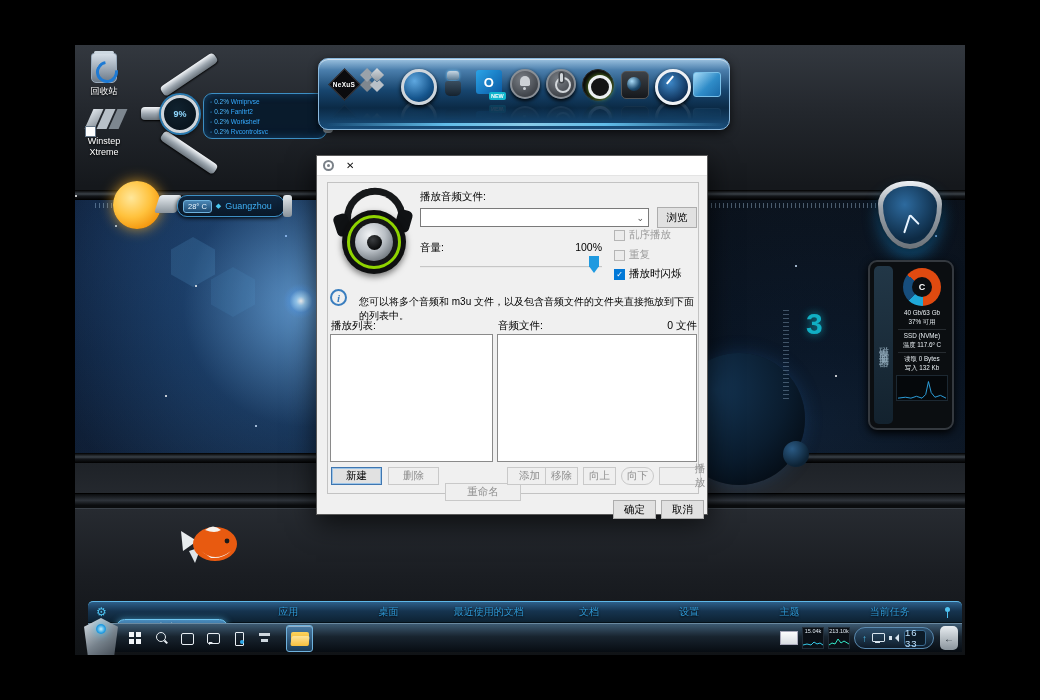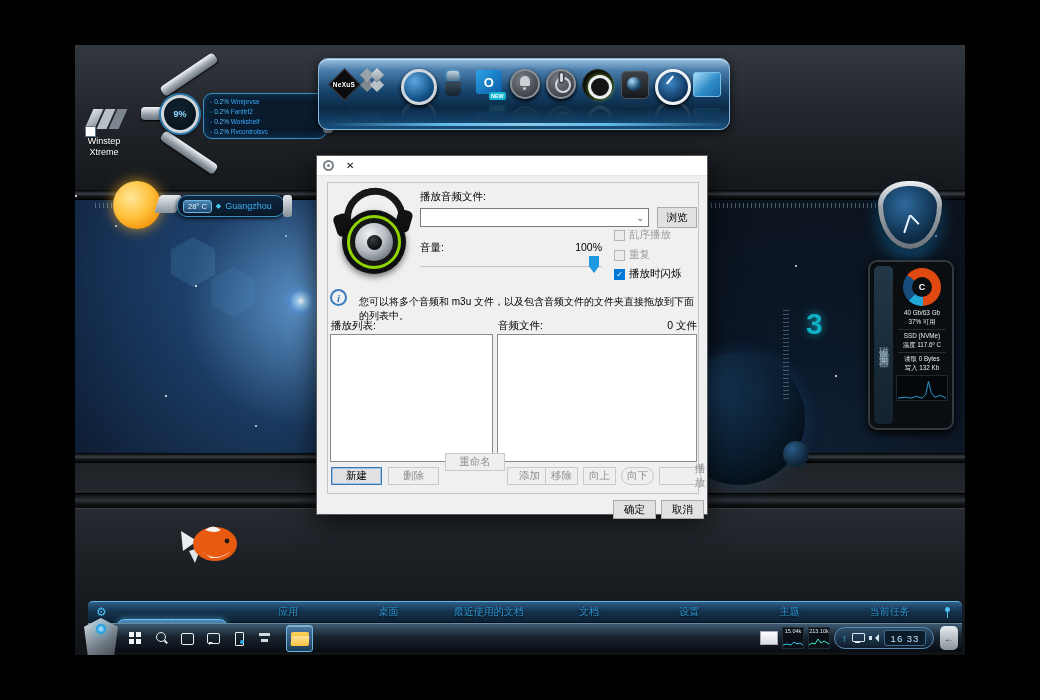--- a/index.html
+++ b/index.html
@@ -160,21 +160,21 @@
   .netmeter{width:22px;height:22px;background:#0b1016;border:1px solid #222d38;display:flex;flex-direction:column;align-items:center;}
   .netmeter .num{color:#dfe8f0;font-size:5.5px;line-height:7px;white-space:nowrap;}
   .traypill{height:22px;display:flex;align-items:center;gap:5px;background:linear-gradient(#2d4f6c,#0e1c2a);border:1px solid #5a8ab0;border-radius:11px;padding:0 7px;}
   .tray-arrow{color:#4ec3f2;font-size:10px;font-weight:bold;}
   .tray-mon{position:relative;width:12px;height:11px;}
   .tray-mon::before{content:"";position:absolute;left:0;top:0;width:11px;height:7px;border:1.5px solid #d8e4ee;border-radius:1px;}
   .tray-mon::after{content:"";position:absolute;left:3px;top:9px;width:5px;height:1.5px;background:#d8e4ee;}
   .tray-spk{position:relative;width:10px;height:10px;}
   .tray-spk::before{content:"";position:absolute;left:0;top:3px;width:3px;height:4px;background:#d8e4ee;}
   .tray-spk::after{content:"";position:absolute;left:2px;top:1px;width:0;height:0;border:4.5px solid transparent;border-right-color:#d8e4ee;}
-  .clockbox{width:42px;height:16px;background:#0c1b28;border:1px solid #3a6a90;border-radius:3px;color:#bfe3ff;font-size:9.5px;letter-spacing:1px;display:flex;align-items:center;justify-content:center;}
+  .clockbox{width:22px;height:16px;background:#0c1b28;border:1px solid #3a6a90;border-radius:3px;color:#bfe3ff;font-size:9.5px;letter-spacing:1px;display:flex;align-items:center;justify-content:center;}
   .tb-cap{width:18px;height:24px;background:linear-gradient(#e8edf1,#8a949c);border-radius:5px;display:flex;align-items:center;justify-content:center;color:#27303a;font-size:10px;margin-left:2px;}
 
   
   .spk-art{position:absolute;left:18px;top:32px;width:78px;height:92px;}
   .spk-band{position:absolute;left:6px;top:0;width:62px;height:34px;border:7px solid #16181a;border-bottom:none;border-radius:34px 34px 0 0;transform:rotate(-12deg);}
   .spk-cup{position:absolute;width:15px;height:22px;background:#101214;border-radius:5px;}
   .spk-main{position:absolute;left:7px;top:22px;width:64px;height:64px;border-radius:50%;background:#0e0f10;box-shadow:0 3px 6px rgba(0,0,0,.5);display:flex;align-items:center;justify-content:center;}
   .spk-green{width:54px;height:54px;border-radius:50%;border:3px solid #8fd400;display:flex;align-items:center;justify-content:center;background:#151617;}
   .spk-cone{width:38px;height:38px;border-radius:50%;background:radial-gradient(circle at 38% 32%, #f2f4f6, #b9bfc5 45%, #6e757c 80%);display:flex;align-items:center;justify-content:center;}
   .spk-dome{width:15px;height:15px;border-radius:50%;background:radial-gradient(circle at 38% 32%, #3a3d40, #0a0b0c 70%);}
@@ -197,20 +197,24 @@
     <div class="abs flare"></div>
     <div class="abs planet-big"></div>
     <div class="abs planet-moon"></div>
     <div class="abs hex" style="left:96px;top:192px;"></div>
     <div class="abs hex" style="left:136px;top:222px;opacity:.6;"></div>
     <div class="abs ticks-h" style="left:20px;top:158px;width:130px;"></div>
     <div class="abs ticks-h" style="left:600px;top:158px;width:220px;"></div>
     <div class="abs ticks-v" style="left:708px;top:265px;height:90px;"></div>
     <div class="abs glyph3" style="left:731px;top:262px;">3</div>
 
+    <div class="abs shortcut" style="left:-8px;top:8px;">
+      <div class="bin-icon"></div>
+      <div class="sc-label">回收站</div>
+    </div>
     <div class="abs shortcut" style="left:-8px;top:62px;">
       <div class="ws-icon"></div>
       <div class="sc-label" style="width:54px;margin:3px auto 0;">Winstep Xtreme</div>
     </div>
 
     <div class="abs" style="left:36px;top:10px;width:200px;height:110px;">
       <div class="abs cpu-wing" style="left:46px;top:14px;width:64px;height:11px;transform:rotate(-34deg);"></div>
       <div class="abs cpu-wing" style="left:46px;top:92px;width:64px;height:11px;transform:rotate(34deg);"></div>
       <div class="abs cpu-wing" style="left:30px;top:52px;width:26px;height:13px;"></div>
       <div class="abs cpu-panel">
@@ -349,21 +353,21 @@
 
       <span class="lbl" style="left:14px;top:163px;">播放列表:</span>
       <span class="lbl" style="left:181px;top:163px;">音频文件:</span>
       <span class="lbl" style="left:310px;top:163px;width:70px;text-align:right;">0 文件</span>
 
       <div class="listbox" style="left:13px;top:178px;width:163px;height:128px;"></div>
       <div class="listbox" style="left:180px;top:178px;width:200px;height:128px;"></div>
 
       <div class="btn default" style="left:14px;top:311px;width:51px;height:18px;">新建</div>
       <div class="btn disabled" style="left:71px;top:311px;width:51px;height:18px;">删除</div>
-      <div class="btn disabled" style="left:128px;top:297px;width:60px;height:18px;">重命名</div>
+      <div class="btn disabled" style="left:128px;top:327px;width:76px;height:18px;">重命名</div>
 
       <div class="btn disabled" style="left:190px;top:311px;width:45px;height:18px;font-family:Liberation Mono, monospace;">添加</div>
       <div class="btn disabled" style="left:228px;top:311px;width:33px;height:18px;">移除</div>
       <div class="btn disabled" style="left:266px;top:311px;width:33px;height:18px;">向上</div>
       <div class="btn disabled" style="left:304px;top:311px;width:33px;height:18px;border-radius:9px;">向下</div>
       <div class="btn disabled" style="left:342px;top:311px;width:33px;height:18px;padding-left:40px;">播放</div>
 
       <div class="btn okrow-btn" style="left:296px;top:344px;width:43px;">确定</div>
       <div class="btn okrow-btn" style="left:344px;top:344px;width:43px;">取消</div>
     </div>

